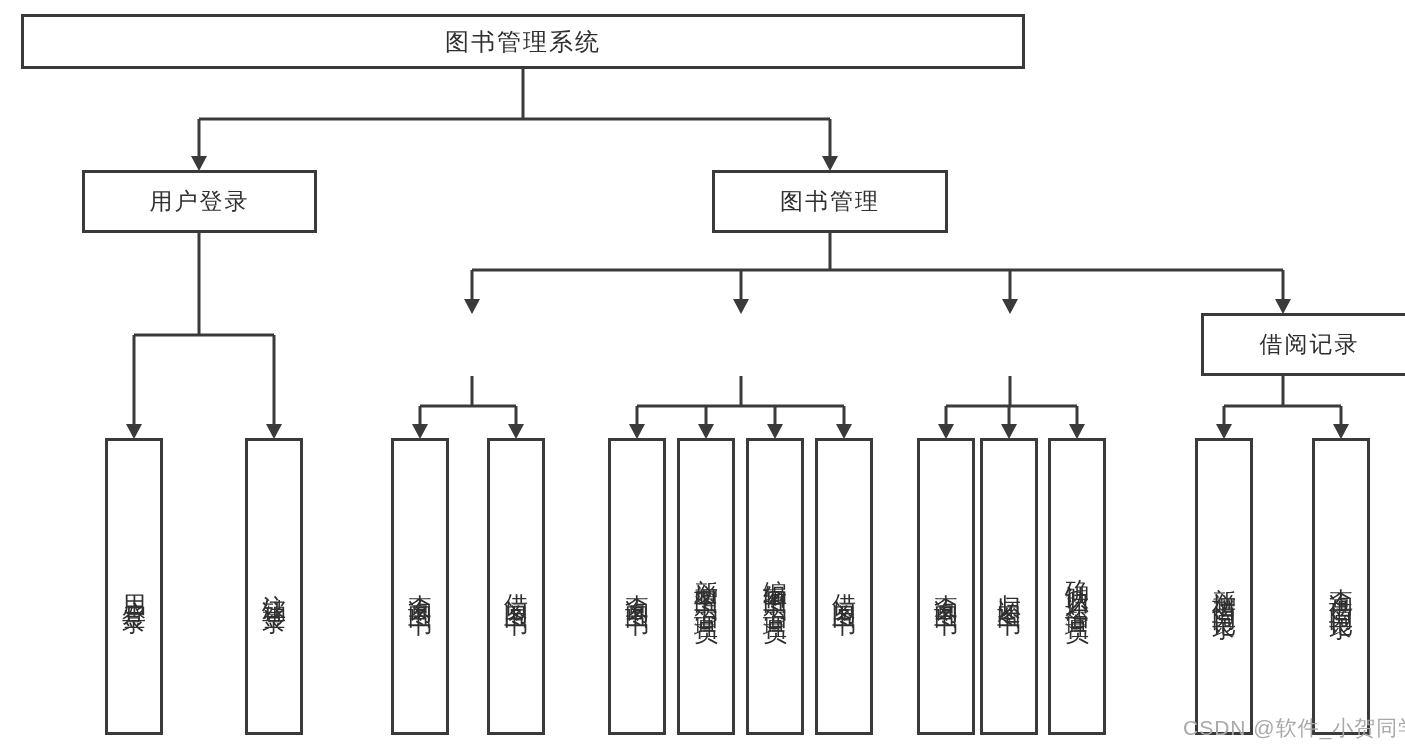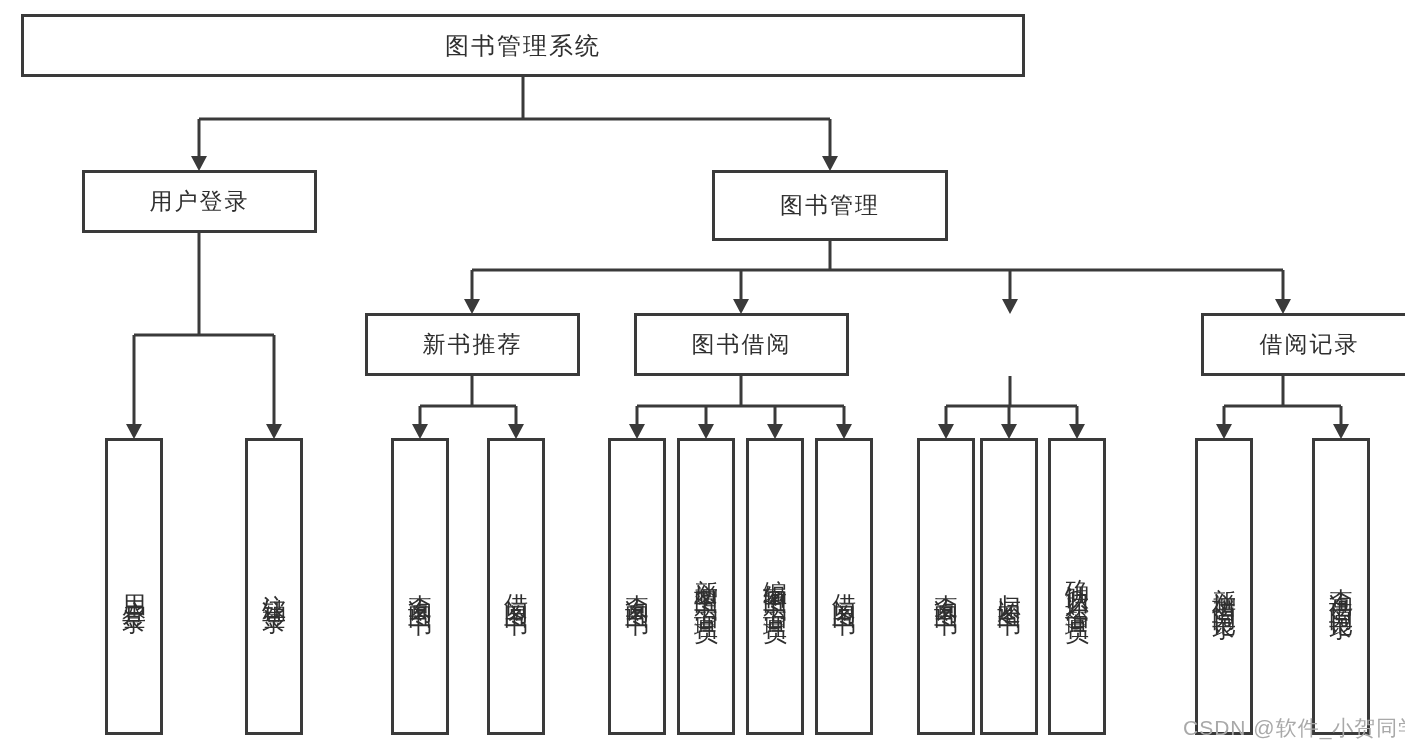--- a/index.html
+++ b/index.html
@@ -102,27 +102,25 @@
     <path class="ln" d="M1010,376 V406 M946,406 H1077"></path>
     <line class="ln" x1="946" y1="406" x2="946" y2="425" marker-end="url(#arrow)"></line>
     <line class="ln" x1="1009" y1="406" x2="1009" y2="425" marker-end="url(#arrow)"></line>
     <line class="ln" x1="1077" y1="406" x2="1077" y2="425" marker-end="url(#arrow)"></line>
 
     <path class="ln" d="M1283,376 V406 M1224,406 H1341"></path>
     <line class="ln" x1="1224" y1="406" x2="1224" y2="425" marker-end="url(#arrow)"></line>
     <line class="ln" x1="1341" y1="406" x2="1341" y2="425" marker-end="url(#arrow)"></line>
   </svg>
 
-  <div class="box h root" style="left:21px;top:14px;width:1004px;height:63px">图书管理系统</div>
+  <div class="box h root" style="left:21px;top:14px;width:1004px;height:55px">图书管理系统</div>
 
   <div class="box h" style="left:82px;top:170px;width:235px;height:63px">用户登录</div>
-  <div class="box h" style="left:712px;top:170px;width:236px;height:71px">图书管理</div>
+  <div class="box h" style="left:712px;top:170px;width:236px;height:63px">图书管理</div>
 
-  <div class="box h" style="left:365px;top:313px;width:215px;height:63px">新书推荐</div>
-  <div class="box h" style="left:634px;top:313px;width:215px;height:63px">图书借阅</div>
   <div class="box h" style="left:1201px;top:313px;width:217px;height:63px">借阅记录</div>
 
   <div class="box v" style="left:105px;top:438px;width:58px;height:297px">用户登录</div>
   <div class="box v" style="left:245px;top:438px;width:58px;height:297px">注销登录</div>
 
   <div class="box v" style="left:391px;top:438px;width:58px;height:297px">查询图书</div>
   <div class="box v" style="left:487px;top:438px;width:58px;height:297px">借阅图书</div>
 
   <div class="box v" style="left:608px;top:438px;width:58px;height:297px">查询图书</div>
   <div class="box v" style="left:677px;top:438px;width:58px;height:297px">新增图书（管理员）</div>

